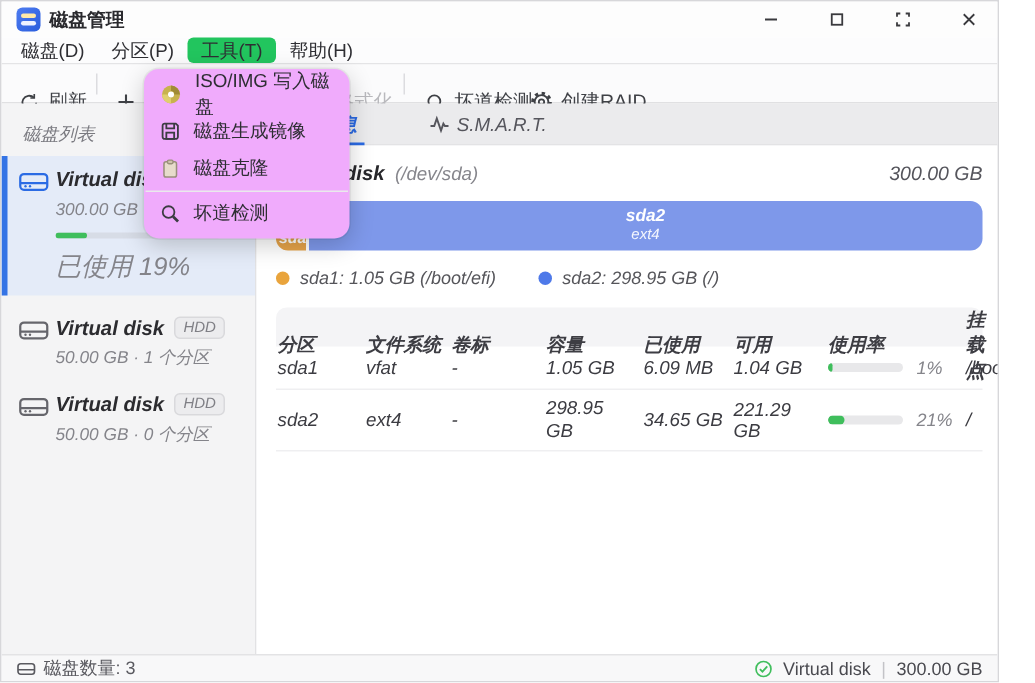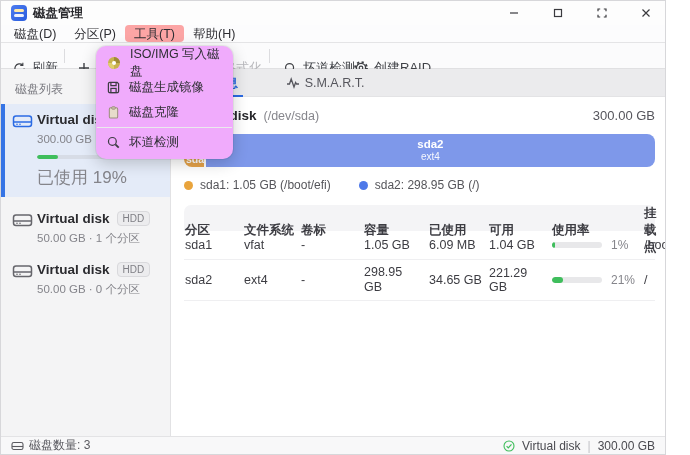--- a/index.html
+++ b/index.html
@@ -13,31 +13,31 @@
   .app-icon::before { content:""; position:absolute; left:3px; top:4px; width:10px; height:3px; border-radius:2px; background:#ffe9a8; }
   .app-icon::after { content:""; position:absolute; left:3px; top:9px; width:10px; height:3px; border-radius:2px; background:#eef2ff; }
   .win-title { font-size:12.5px; font-weight:bold; color:#2a2a2e; }
   .win-controls { margin-left:auto; display:flex; align-items:center; gap:30px; padding-right:2px; }
   .win-btn { width:14px; height:14px; display:flex; align-items:center; justify-content:center; cursor:default; }
   .win-btn svg { display:block; }
 
   
   .menubar { height:18px; display:flex; padding:0 4px; border-bottom:1px solid #e4e4e6; background:#fcfcfd; }
   .menu-item { font-size:12.5px; color:#2e2e33; padding:1px 9px; border-radius:4px; }
-  .menu-item.active { background:#fca5a5; }
+  .menu-item.active { background:#22c55e; }
 
   
   .toolbar { position:relative; height:26px; border-bottom:1px solid #e0e0e2; background:#fbfbfc; font-size:13px; color:#3f4146; }
   .tool { position:absolute; top:12px; height:26px; display:flex; align-items:center; gap:6px; white-space:nowrap; }
   .tool.disabled { color:#b9b9bd; }
   .tool-sep { position:absolute; top:6px; width:1px; height:14px; background:#dcdcdf; }
   .toolbar svg { display:block; }
 
   
-  .body { position:absolute; top:68px; left:0; right:0; bottom:18px; display:flex; }
+  .body { position:absolute; top:68px; left:0; right:0; bottom:18px; display:flex;font-style:italic; }
 
   
   .sidebar { width:170px; background:#f4f4f5; border-right:1px solid #e2e2e4; position:relative; flex:0 0 auto; }
   .sidebar-title { font-size:12px; color:#7a7a80; padding:12px 0 6px 14px; }
   .disk-item { position:relative; padding:8px 8px 8px 36px; cursor:default; }
   .disk-item .d-icon { position:absolute; left:11px; top:9px; }
   .disk-row1 { display:flex; align-items:center; gap:7px; }
   .disk-name { font-size:13.5px; font-weight:bold; color:#2b2b2f; }
   .hdd-badge { font-size:10px; color:#7f7f85; background:#ececee; border:1px solid #d9d9dc; border-radius:4px; padding:0px 5px; line-height:13px; }
   .disk-detail { font-size:11.5px; color:#84848a; margin-top:5px; white-space:nowrap; }

